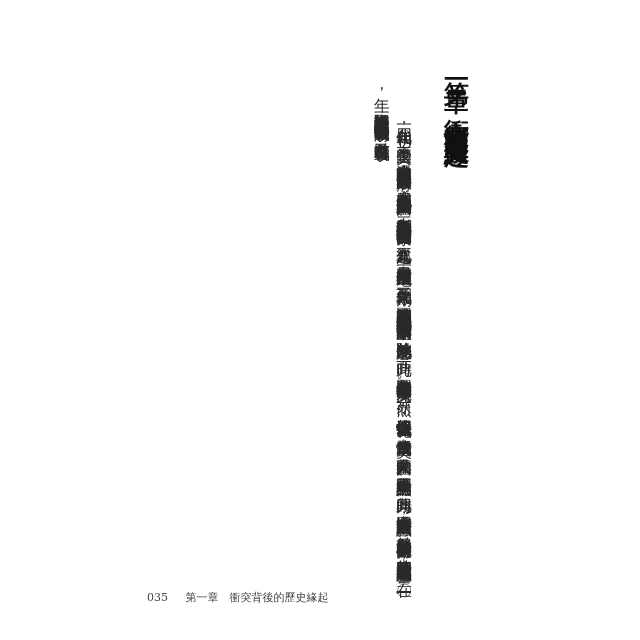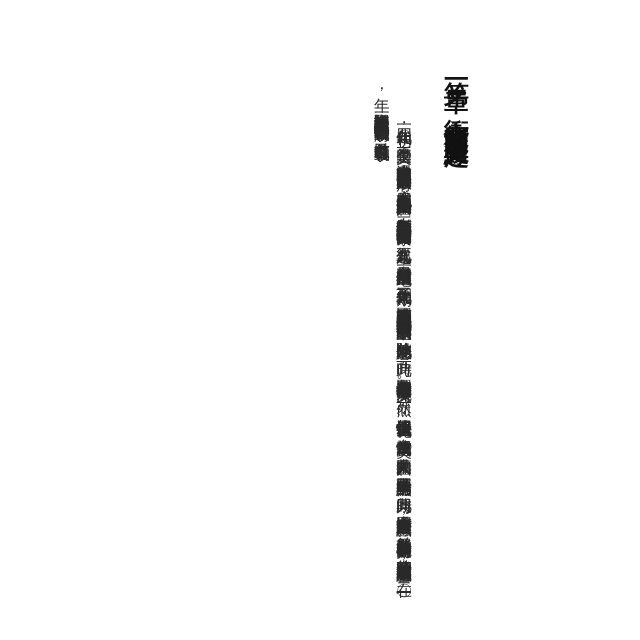--- a/index.html
+++ b/index.html
@@ -12,13 +12,17 @@
   .footer .num { margin-right:14px; }
 </style>
 </head>
 <body>
 
 <div class="page">
   <div class="title">第一章　衝突背後的歷史緣起</div>
   <div class="body">
     <p class="para">一九四〇年代初，不管是美國，還是由中國國民黨（以下簡稱國民黨）領導的中華民國政府，或是在一九四九年由中國共產黨建立的中華人民共和國，三者在制定任何政策時都沒有把台灣這個島嶼及島上居民列為優先考量的因素。從一八九五年起，台灣一直是日本帝國的一個殖民地，到了一九三〇年代末期，國民黨總裁蔣介石和中國共產黨主席毛澤東都只是把台灣視為一個需要從日本殖民統治中解放出來的領土，除此以外別無他想，而此時，美國和台灣這個島嶼也幾乎沒有什麼交流。然而，這個情況很快就發生變化，台灣很快會成為美國、中華人民共和國、中華民國三方爭論的焦點。與此同時，台灣人民逐漸擁有自己的政治意識，並發展出影響政治和社會事務的能力。後來的台灣問題甚至成為高度敏感議題，在二〇二一年，國際媒體評論的一個主要焦點就是中華人民共和國是否會為了台灣發動戰爭，以及會在何時發動戰爭。</p>
   </div>
+  <div class="footer">
+    <span class="num">035</span>
+    <span>第一章　衝突背後的歷史緣起</span>
+  </div>
 </div>
 
 </body></html>

